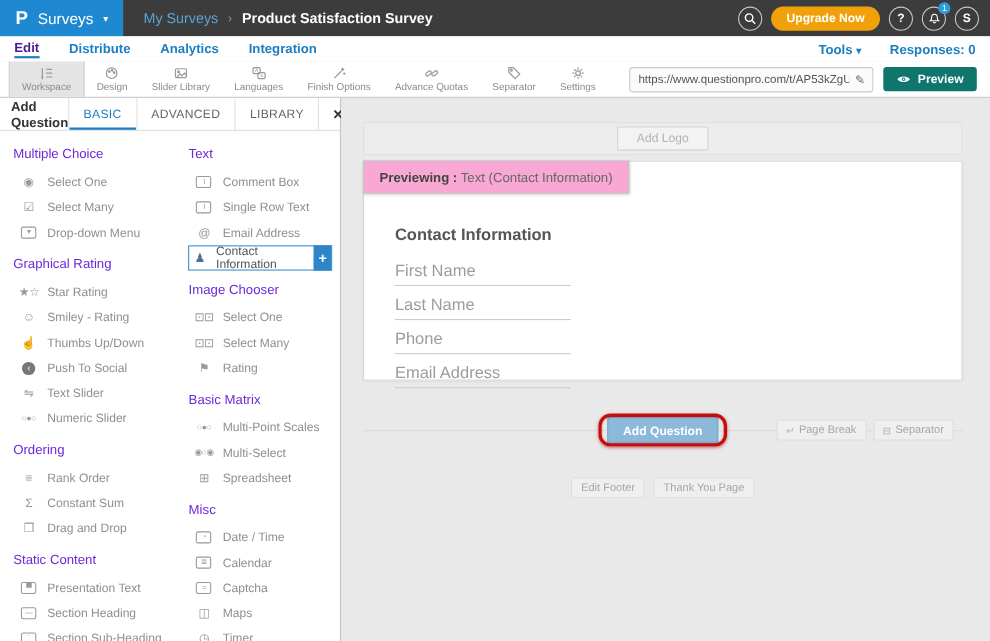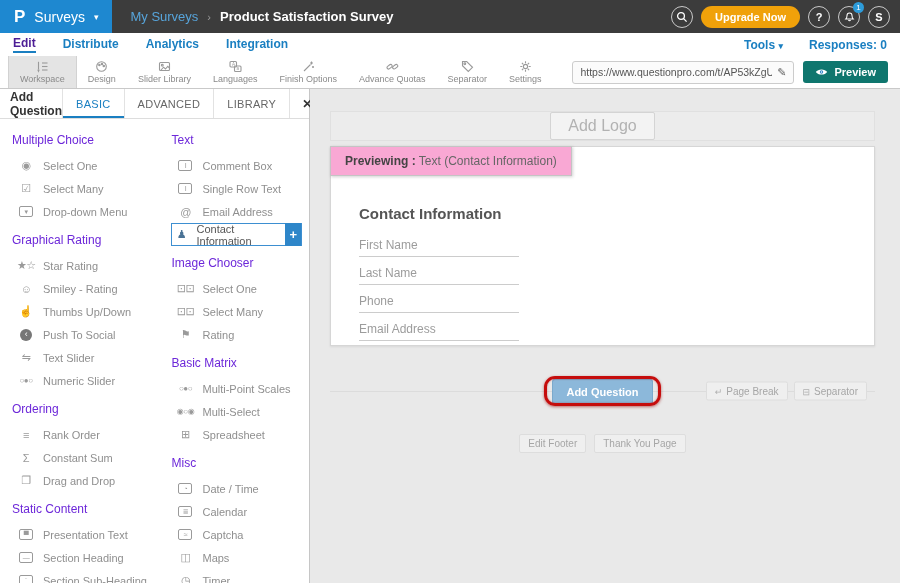--- a/index.html
+++ b/index.html
@@ -61,28 +61,28 @@
   .ic.wide { font-size:8px; }
   .ic.boxed { display:inline-flex; width:14px; flex:0 0 14px; height:11px; border:1px solid #9a9a9a; border-radius:2px; font-size:7px; line-height:1; align-items:center; justify-content:center; margin:0 2px; }
   .ic.disc { display:inline-flex; width:12px; flex:0 0 12px; height:12px; background:#777; color:#fff; border-radius:50%; font-size:9px; line-height:1; align-items:center; justify-content:center; margin:0 3px; }
   .item.hl { border:1px solid #3d8fd1; color:#555; width:131px; padding:0; margin-left:0; gap:6px; }
   .item.hl .ic { color:#4a7396; }
   .plus-btn { margin-left:auto; width:19px; height:23px; background:#2e86c9; color:#fff; font-size:13px; font-weight:bold; display:flex; align-items:center; justify-content:center; cursor:pointer; }
 
   
   .canvas { flex:1; background:#e9e9e9; overflow:hidden; }
   .logo-strip { margin:22px 25px 0 20px; height:30px; background:#ececec; border:1px solid #e0e0e0; display:flex; align-items:center; justify-content:center; }
-  .add-logo-chip { border:1px solid #d4d4d4; background:#f3f3f3; color:#b2b2b2; font-size:16px; padding:4px 17px; border-radius:2px; cursor:pointer; }
+  .add-logo-chip { border:1px solid #d4d4d4; background:#f3f3f3; color:#b2b2b2; font-size:11px; padding:4px 17px; border-radius:2px; cursor:pointer; }
   .survey-panel { margin:5px 25px 0 20px; height:200px; background:#fff; border:1px solid #d6d6d6; box-shadow:0 1px 2px rgba(0,0,0,.08); position:relative; }
   .preview-tab { position:absolute; top:-1px; left:-1px; background:#f9a8d4; border:1px solid #c4c4c4; padding:7px 14px; font-size:12px; color:#666; box-shadow:1px 1px 3px rgba(0,0,0,.18); white-space:nowrap; }
   .preview-tab b { color:#444; }
   .q-body { padding:58px 0 0 28px; }
   .q-title { font-size:15px; font-weight:700; color:#555; margin-bottom:16px; }
   .field { width:160px; margin-bottom:9px; }
-  .flabel { font-size:12px; color:#9c9c9c; padding-bottom:4px; border-bottom:1px solid #ccc; cursor:text; }
+  .flabel { font-size:15px; color:#9c9c9c; padding-bottom:4px; border-bottom:1px solid #ccc; cursor:text; }
   .aq-row { margin:28px 25px 0 20px; height:34px; position:relative; display:flex; align-items:center; justify-content:center; }
   .aq-line { position:absolute; left:0; right:0; top:50%; border-top:1px solid #dcdcdc; }
   .aq-wrap { position:relative; z-index:1; }
   .add-q-btn { background:#8cb8da; border:1px solid #7aa9cc; color:#fff; font-size:11px; font-weight:700; padding:6px 13px; border-radius:3px; cursor:pointer; }
   .ring { position:absolute; top:-6px; bottom:-6px; left:-8px; right:-8px; border:3px solid #c50d0d; border-radius:11px; box-shadow:0 1px 3px rgba(150,0,0,.55), inset 0 0 2px rgba(150,0,0,.45); pointer-events:none; }
   .right-chips { position:absolute; right:8px; top:50%; transform:translateY(-50%); display:flex; gap:6px; z-index:1; }
   .chip { background:#efefef; border:1px solid #ddd; color:#a6a6a6; font-size:10px; padding:3px 8px; border-radius:2px; display:flex; align-items:center; gap:4px; cursor:pointer; white-space:nowrap; }
   .chip .cic { font-size:9px; color:#b0b0b0; }
   .footer-chips { margin:26px 25px 0 20px; display:flex; justify-content:center; gap:8px; }
 </style>

